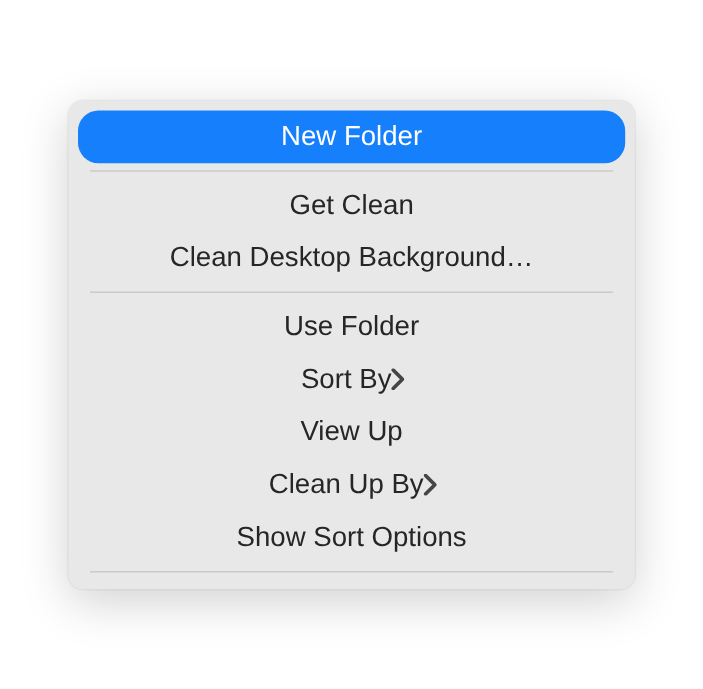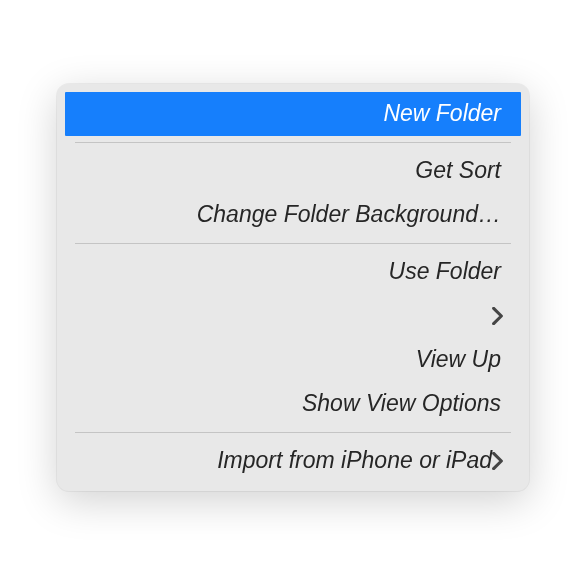--- a/index.html
+++ b/index.html
@@ -19,29 +19,28 @@
     .menu {
       width: 472px;
       background: #e8e8e8;
       border-radius: 12px;
       padding: 8px 0;
       box-shadow: 0 10px 40px rgba(0,0,0,0.18), 0 0 0 1px rgba(0,0,0,0.05);
     }
     .menu-item {
       display: flex;
       align-items: center;
-      justify-content: flex-end;
+      justify-content: center;
       height: 44px;
       padding: 0 20px;
       margin: 0 8px;
-      border-radius: 1px;
+      border-radius: 17px;
       font-size: 23px;
       color: #262626;
       cursor: default;
-      font-style: italic;
     }
     .menu-item.highlighted {
       background: #167ffc;
       color: #ffffff;
     }
     .menu-item-label {
       white-space: nowrap;
     }
     .divider {
       height: 1px;
@@ -64,49 +63,50 @@
 
 <div class="menu">
 
   <div class="menu-item highlighted">
     <span class="menu-item-label">New Folder</span>
   </div>
 
   <div class="divider"></div>
 
   <div class="menu-item">
-    <span class="menu-item-label">Get Sort</span>
+    <span class="menu-item-label">Get Clean</span>
   </div>
   <div class="menu-item">
-    <span class="menu-item-label">Change Folder Background…</span>
+    <span class="menu-item-label">Clean Desktop Background…</span>
   </div>
 
   <div class="divider"></div>
 
   <div class="menu-item">
     <span class="menu-item-label">Use Folder</span>
   </div>
   <div class="menu-item">
+    <span class="menu-item-label">Sort By</span>
     <span class="chevron">
       <svg viewBox="0 0 8 14" fill="none">
           <path d="M1 1l6 6-6 6" stroke="#454545" stroke-width="2.4" stroke-linecap="round" stroke-linejoin="round"></path>
         </svg>
     </span>
   </div>
   <div class="menu-item">
     <span class="menu-item-label">View Up</span>
   </div>
   <div class="menu-item">
-    <span class="menu-item-label">Show View Options</span>
-  </div>
-
-  <div class="divider"></div>
-
-  <div class="menu-item">
-    <span class="menu-item-label">Import from iPhone or iPad</span>
+    <span class="menu-item-label">Clean Up By</span>
     <span class="chevron">
       <svg viewBox="0 0 8 14" fill="none">
           <path d="M1 1l6 6-6 6" stroke="#454545" stroke-width="2.4" stroke-linecap="round" stroke-linejoin="round"></path>
         </svg>
     </span>
   </div>
+  <div class="menu-item">
+    <span class="menu-item-label">Show Sort Options</span>
+  </div>
+
+  <div class="divider"></div>
+
 
 </div>
 
 </body></html>

